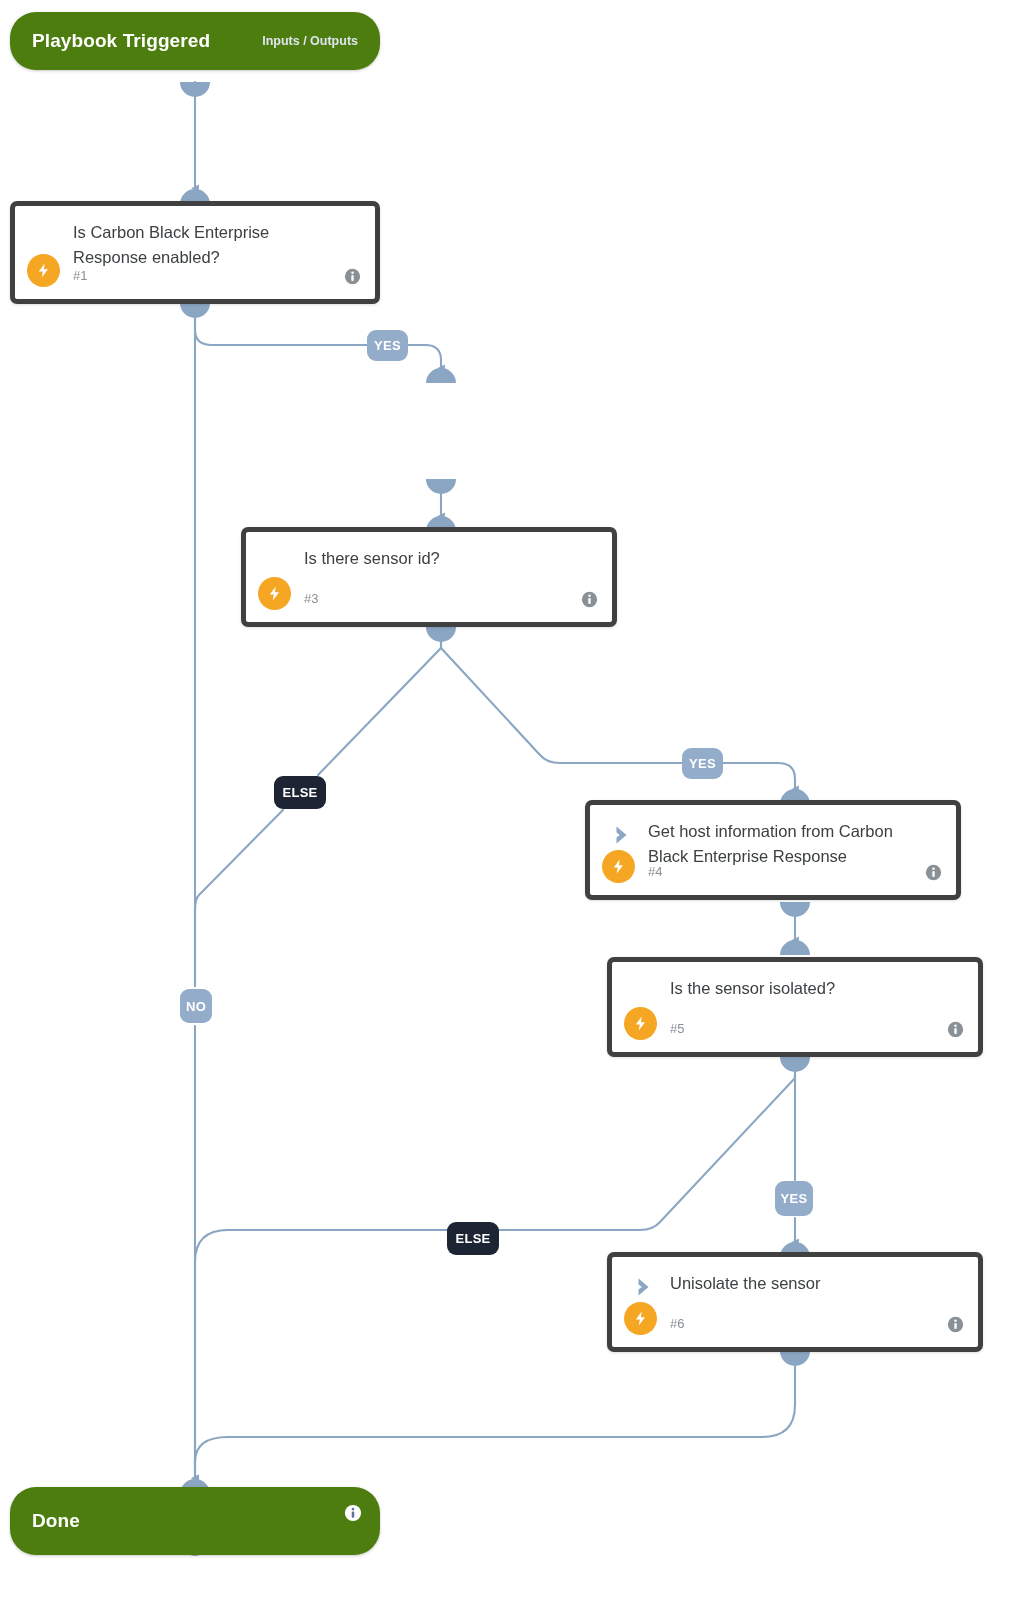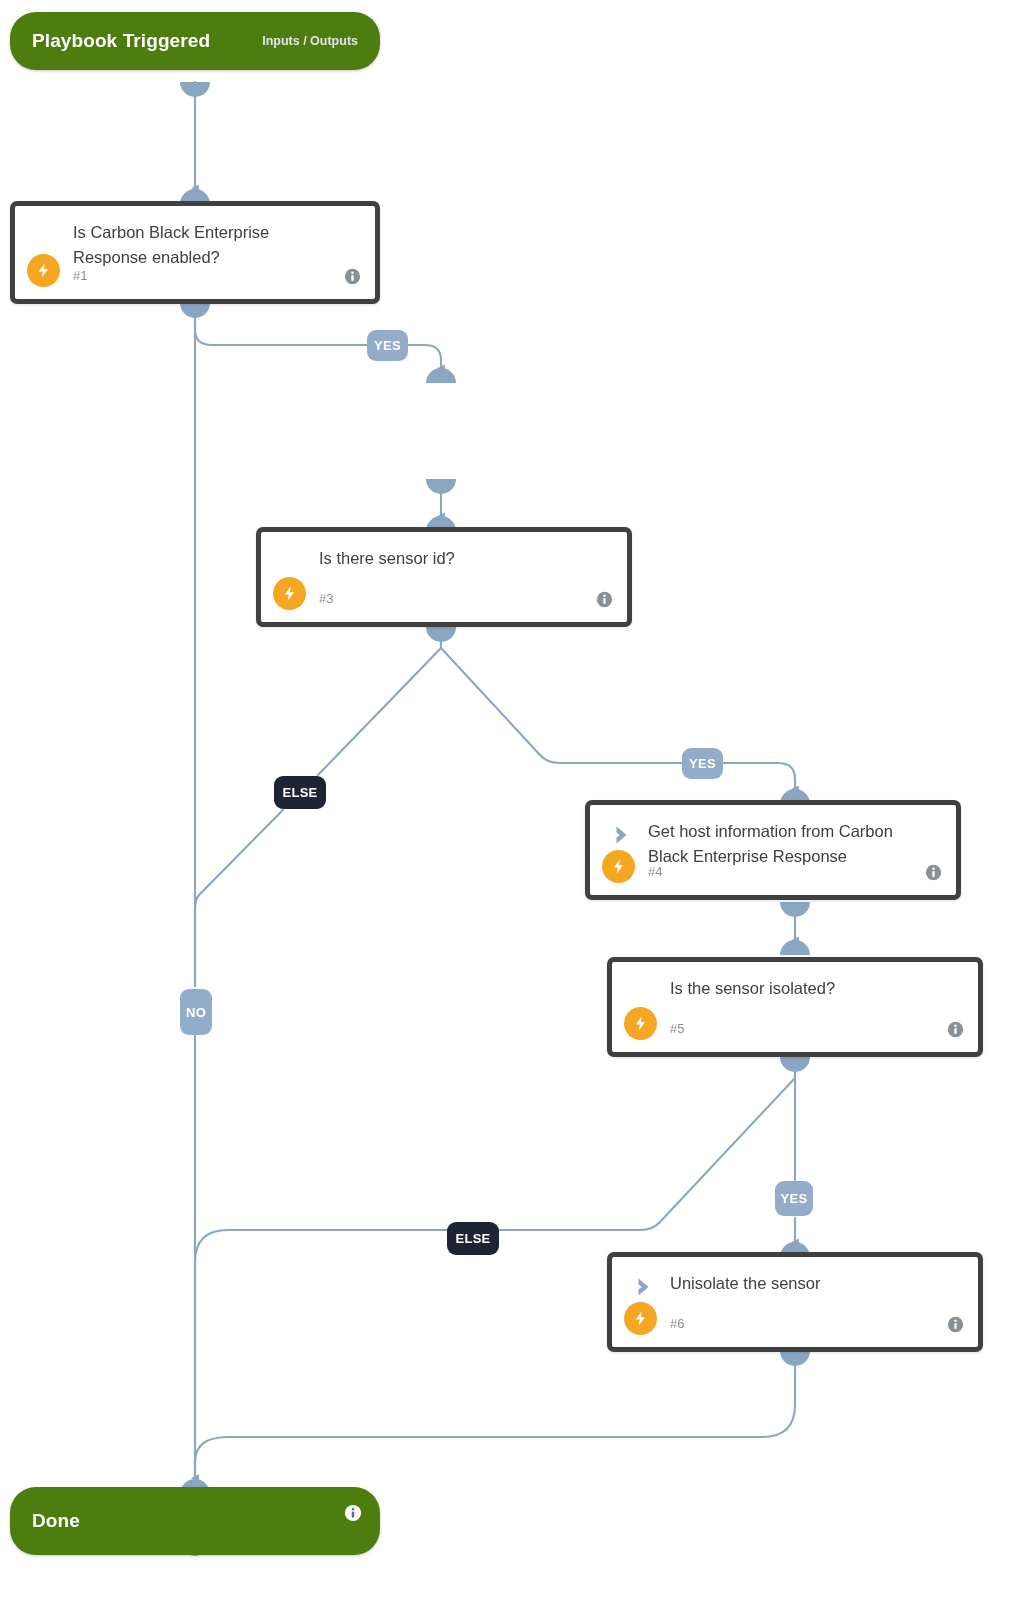--- a/index.html
+++ b/index.html
@@ -251,21 +251,21 @@
         <rect x="8.6" y="8.3" width="2.8" height="7.1" rx="1.2" fill="#ffffff"></rect>
       </svg>
     </span>
   </div>
 
   <div class="badge yes" style="left:367px; top:330px; width:41px; height:31px;">
     <span>YES</span>
   </div>
 
 
-  <div class="card" style="left:256px; top:527px; width:376px; height:100px;">
+  <div class="card" style="left:241px; top:527px; width:376px; height:100px;">
     <span class="type-icon">
       <span class="diamond"></span>
     </span>
     <div class="card-title-row">
       <span class="card-title">Is there sensor id?</span>
     </div>
     <span class="bolt-badge">
       <svg width="17" height="17" viewBox="0 0 24 24">
         <path d="M13.6 2 L5.4 13.4 H11 L9.6 22 L18.4 10.2 H12.6 Z" fill="#ffffff"></path>
       </svg>
@@ -281,21 +281,21 @@
   </div>
 
   <div class="badge else" style="left:274px; top:776px; width:52px; height:33px;">
     <span>ELSE</span>
   </div>
 
   <div class="badge yes" style="left:682px; top:748px; width:41px; height:31px;">
     <span>YES</span>
   </div>
 
-  <div class="badge no" style="left:180px; top:989px; width:32px; height:46px;">
+  <div class="badge no" style="left:180px; top:989px; width:32px; height:34px;">
     <span>NO</span>
   </div>
 
   <div class="card" style="left:585px; top:800px; width:376px; height:100px;">
     <span class="type-icon">
       <span class="chevron">
         <svg width="26" height="26" viewBox="0 0 26 26">
           <path d="M6.5 4.5 L16.5 13 L6.5 21.5 L6.5 15.6 L9.8 13 L6.5 10.4 Z" fill="#8ba6c3"></path>
         </svg>
       </span>

